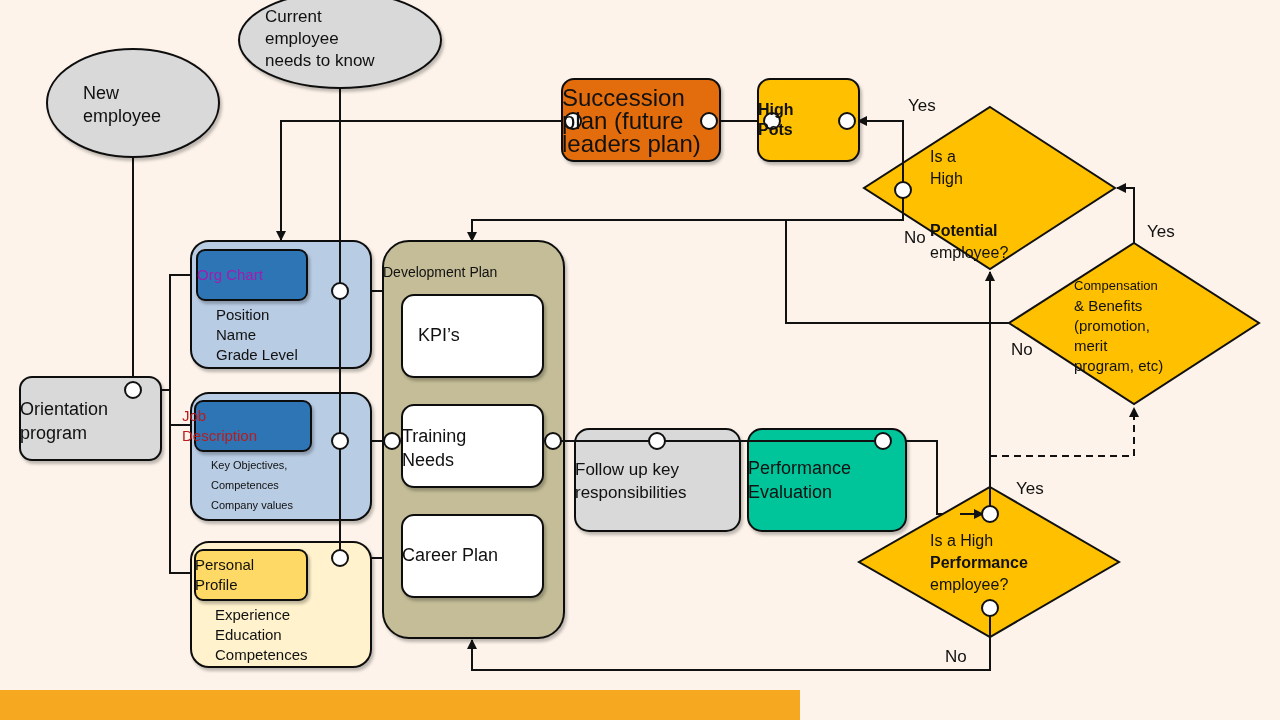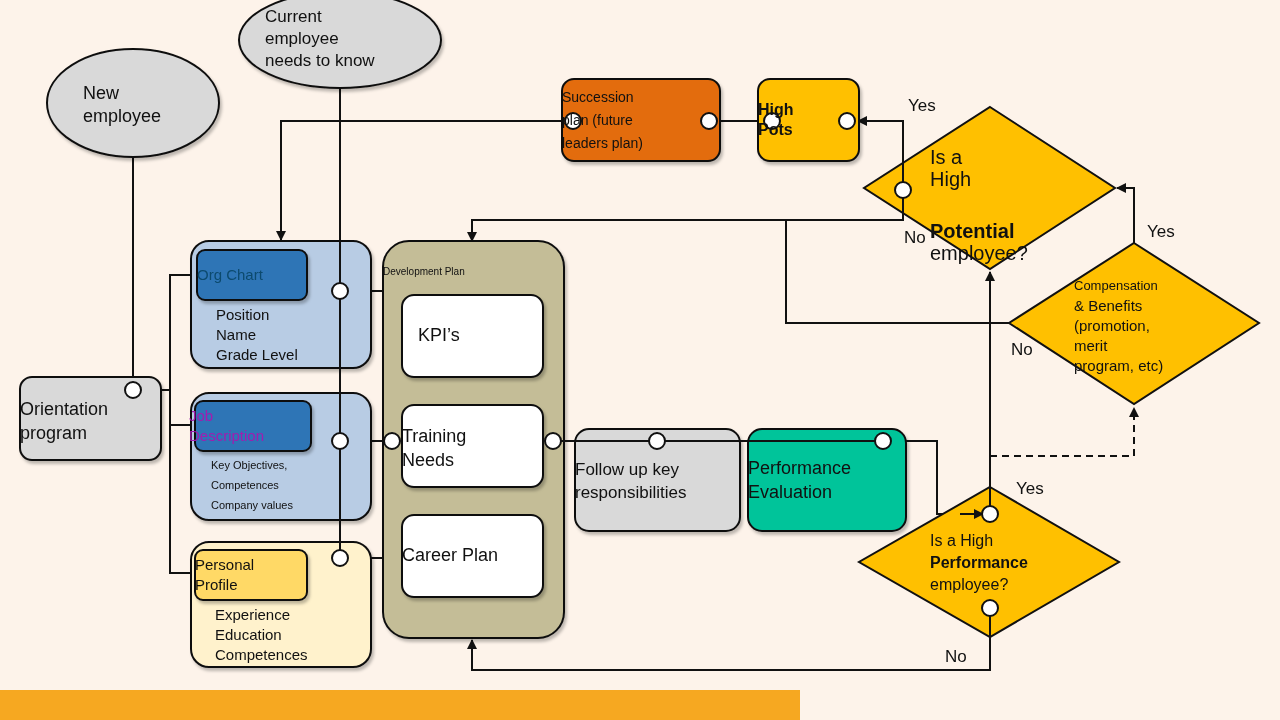--- a/index.html
+++ b/index.html
@@ -123,75 +123,75 @@
 <div class="txt" style="left:265px;top:6px;width:150px;font-size:17px;line-height:22px;">
   <div>Current</div>
   <div>employee</div>
   <div>needs to know</div>
 </div>
 <div class="txt" style="left:20px;top:397px;width:134px;font-size:18px;line-height:24px;">
   <div>Orientation</div>
   <div>program</div>
 </div>
 
-<div class="txt" style="left:197px;top:265px;width:110px;font-size:15px;color:#0c4a6e;">Org Chart</div>
+<div class="txt" style="left:197px;top:265px;width:110px;font-size:15px;color:#a21caf;">Org Chart</div>
 <div class="txt" style="left:216px;top:305px;width:130px;font-size:15px;">
   <div>Position</div>
   <div>Name</div>
   <div>Grade Level</div>
 </div>
 
-<div class="txt" style="left:189px;top:406px;width:116px;font-size:15px;color:#a21caf;">
+<div class="txt" style="left:182px;top:406px;width:116px;font-size:15px;color:#b91c1c;">
   <div>Job</div>
   <div>Description</div>
 </div>
 <div class="txt" style="left:211px;top:455px;width:140px;font-size:11px;">
   <div>Key Objectives,</div>
   <div>Competences</div>
   <div>Company values</div>
 </div>
 
 <div class="txt" style="left:195px;top:555px;width:112px;font-size:15px;">
   <div>Personal</div>
   <div>Profile</div>
 </div>
 <div class="txt" style="left:215px;top:605px;width:130px;font-size:15px;">
   <div>Experience</div>
   <div>Education</div>
   <div>Competences</div>
 </div>
 
-<div class="txt" style="left:383px;top:262px;width:181px;font-size:10px;">Development Plan</div>
+<div class="txt" style="left:383px;top:262px;width:181px;font-size:14px;">Development Plan</div>
 <div class="txt" style="left:402px;top:325px;width:141px;font-size:18px;margin-left:16px;">KPI’s</div>
 <div class="txt" style="left:402px;top:424px;width:141px;font-size:18px;line-height:24px;">
   <div>Training</div>
   <div>Needs</div>
 </div>
 <div class="txt" style="left:402px;top:545px;width:141px;font-size:18px;">Career Plan</div>
 
 <div class="txt" style="left:575px;top:458px;width:141px;font-size:17px;line-height:23px;">
   <div>Follow up key</div>
   <div>responsibilities</div>
 </div>
 <div class="txt" style="left:748px;top:456px;width:158px;font-size:18px;line-height:24px;">
   <div>Performance</div>
   <div>Evaluation</div>
 </div>
 
-<div class="txt" style="left:562px;top:86px;width:158px;font-size:14px;line-height:23px;">
+<div class="txt" style="left:562px;top:86px;width:158px;font-size:24px;line-height:23px;">
   <div>Succession</div>
   <div>plan (future</div>
   <div>leaders plan)</div>
 </div>
 <div class="txt" style="left:758px;top:100px;width:101px;font-size:16px;font-weight:bold;">
   <div>High</div>
   <div>Pots</div>
 </div>
 
-<div class="txt" style="left:930px;top:146px;width:120px;font-size:20px;line-height:22px;">
+<div class="txt" style="left:930px;top:146px;width:120px;font-size:16px;line-height:22px;">
   <div>Is a</div>
   <div>High</div>
   <div style="font-weight:bold;margin-top:30px;">Potential</div>
   <div>employee?</div>
 </div>
 
 <div class="txt" style="left:1074px;top:276px;width:120px;font-size:15px;">
   <div style="font-size:13px;">Compensation</div>
   <div>&amp; Benefits</div>
   <div>(promotion,</div>

